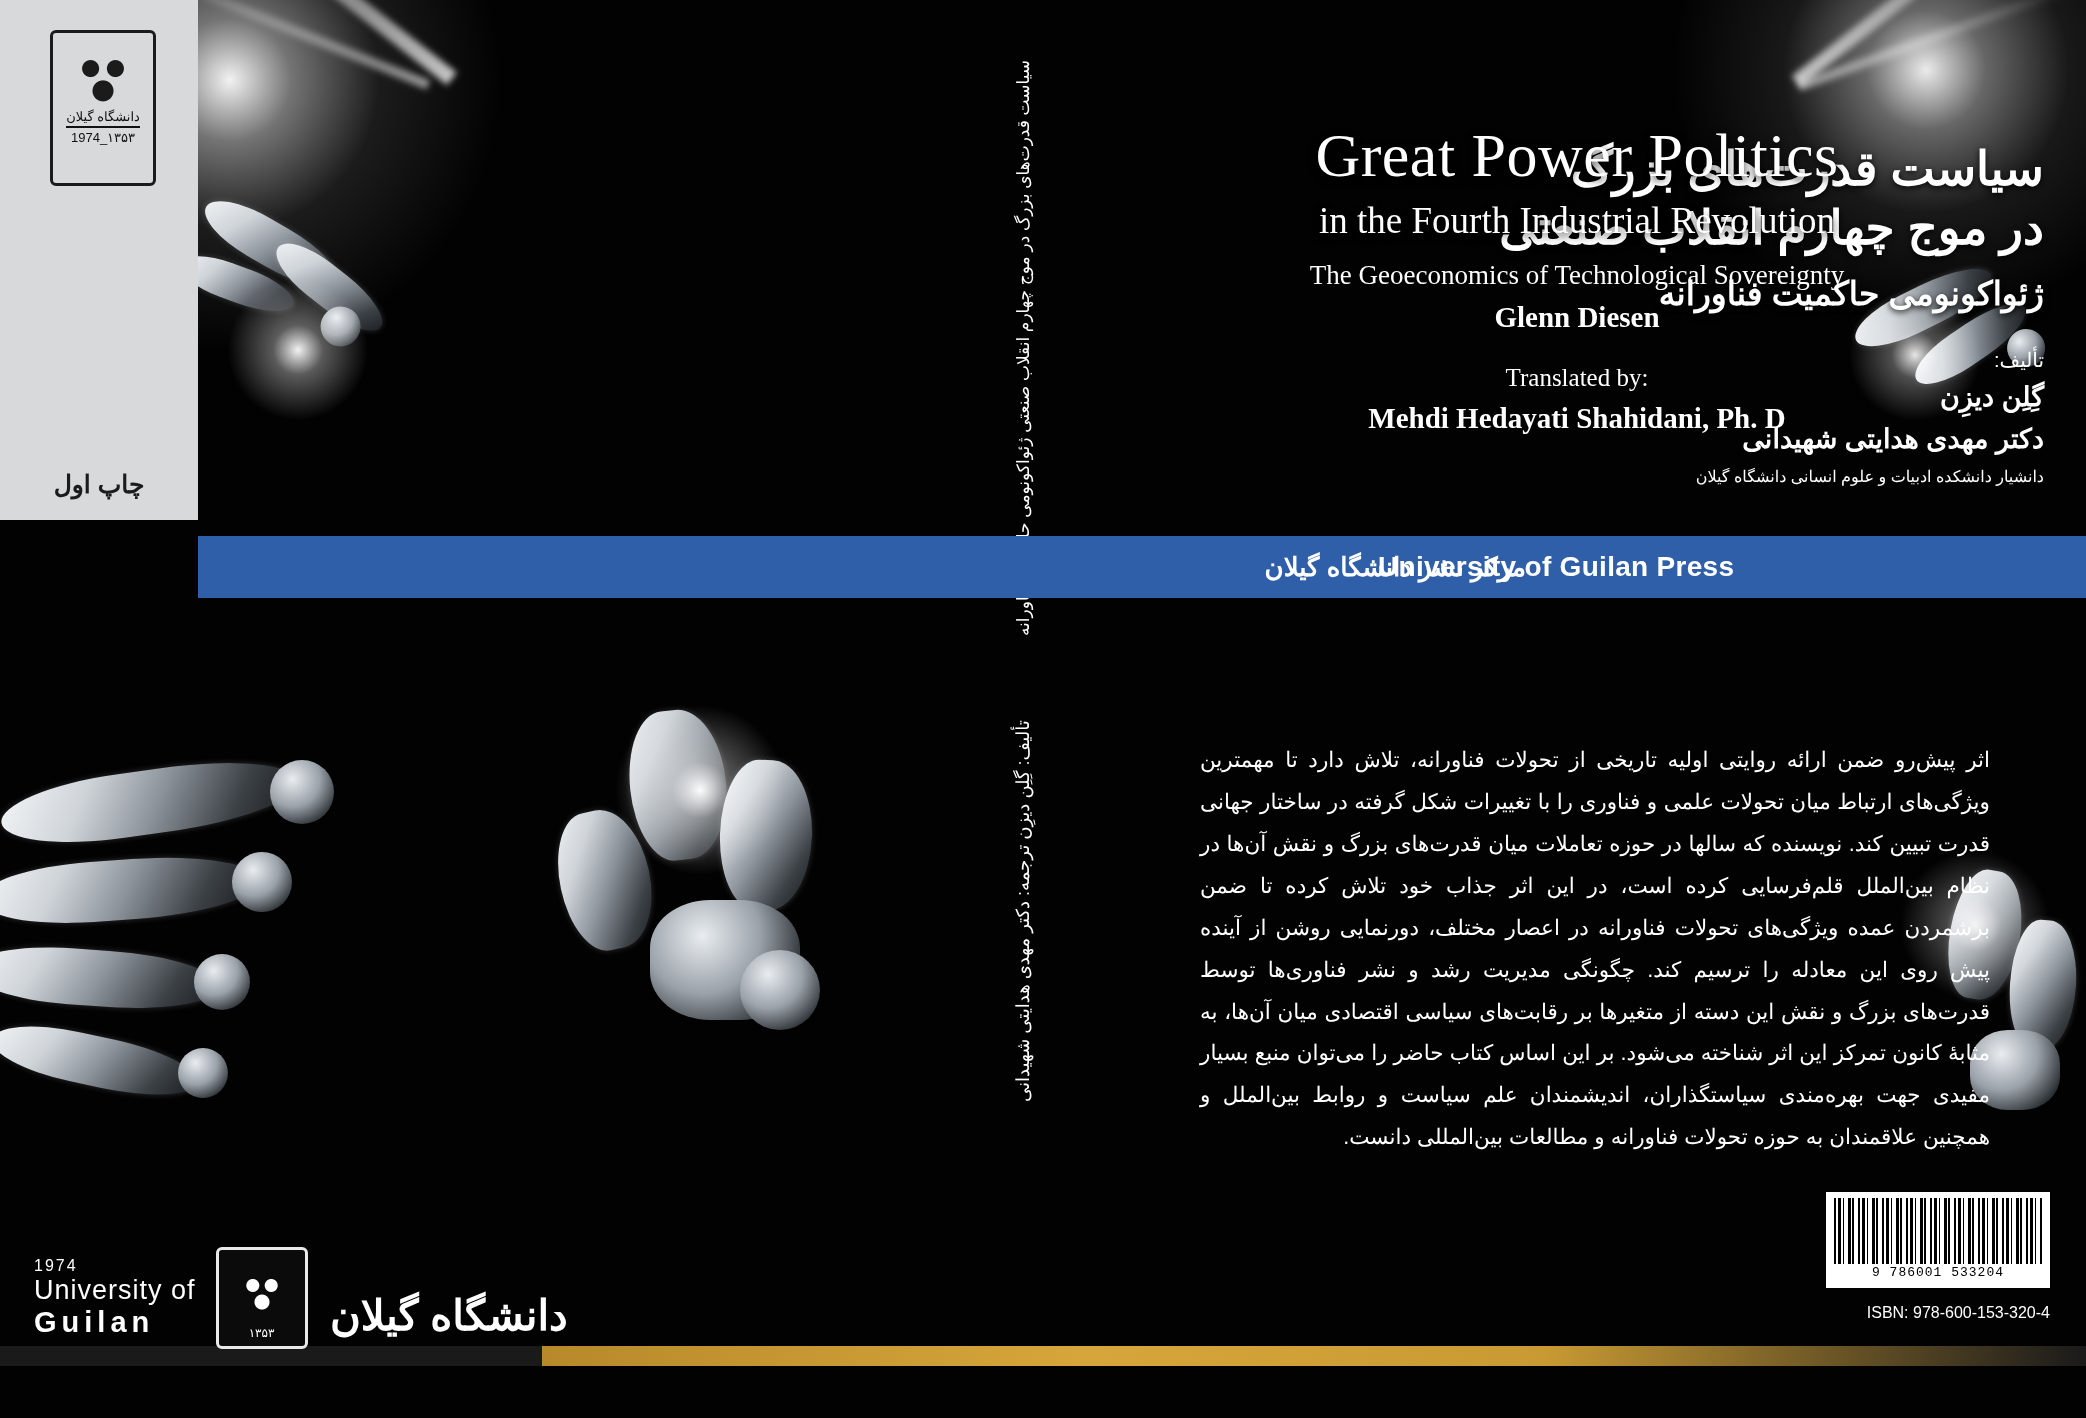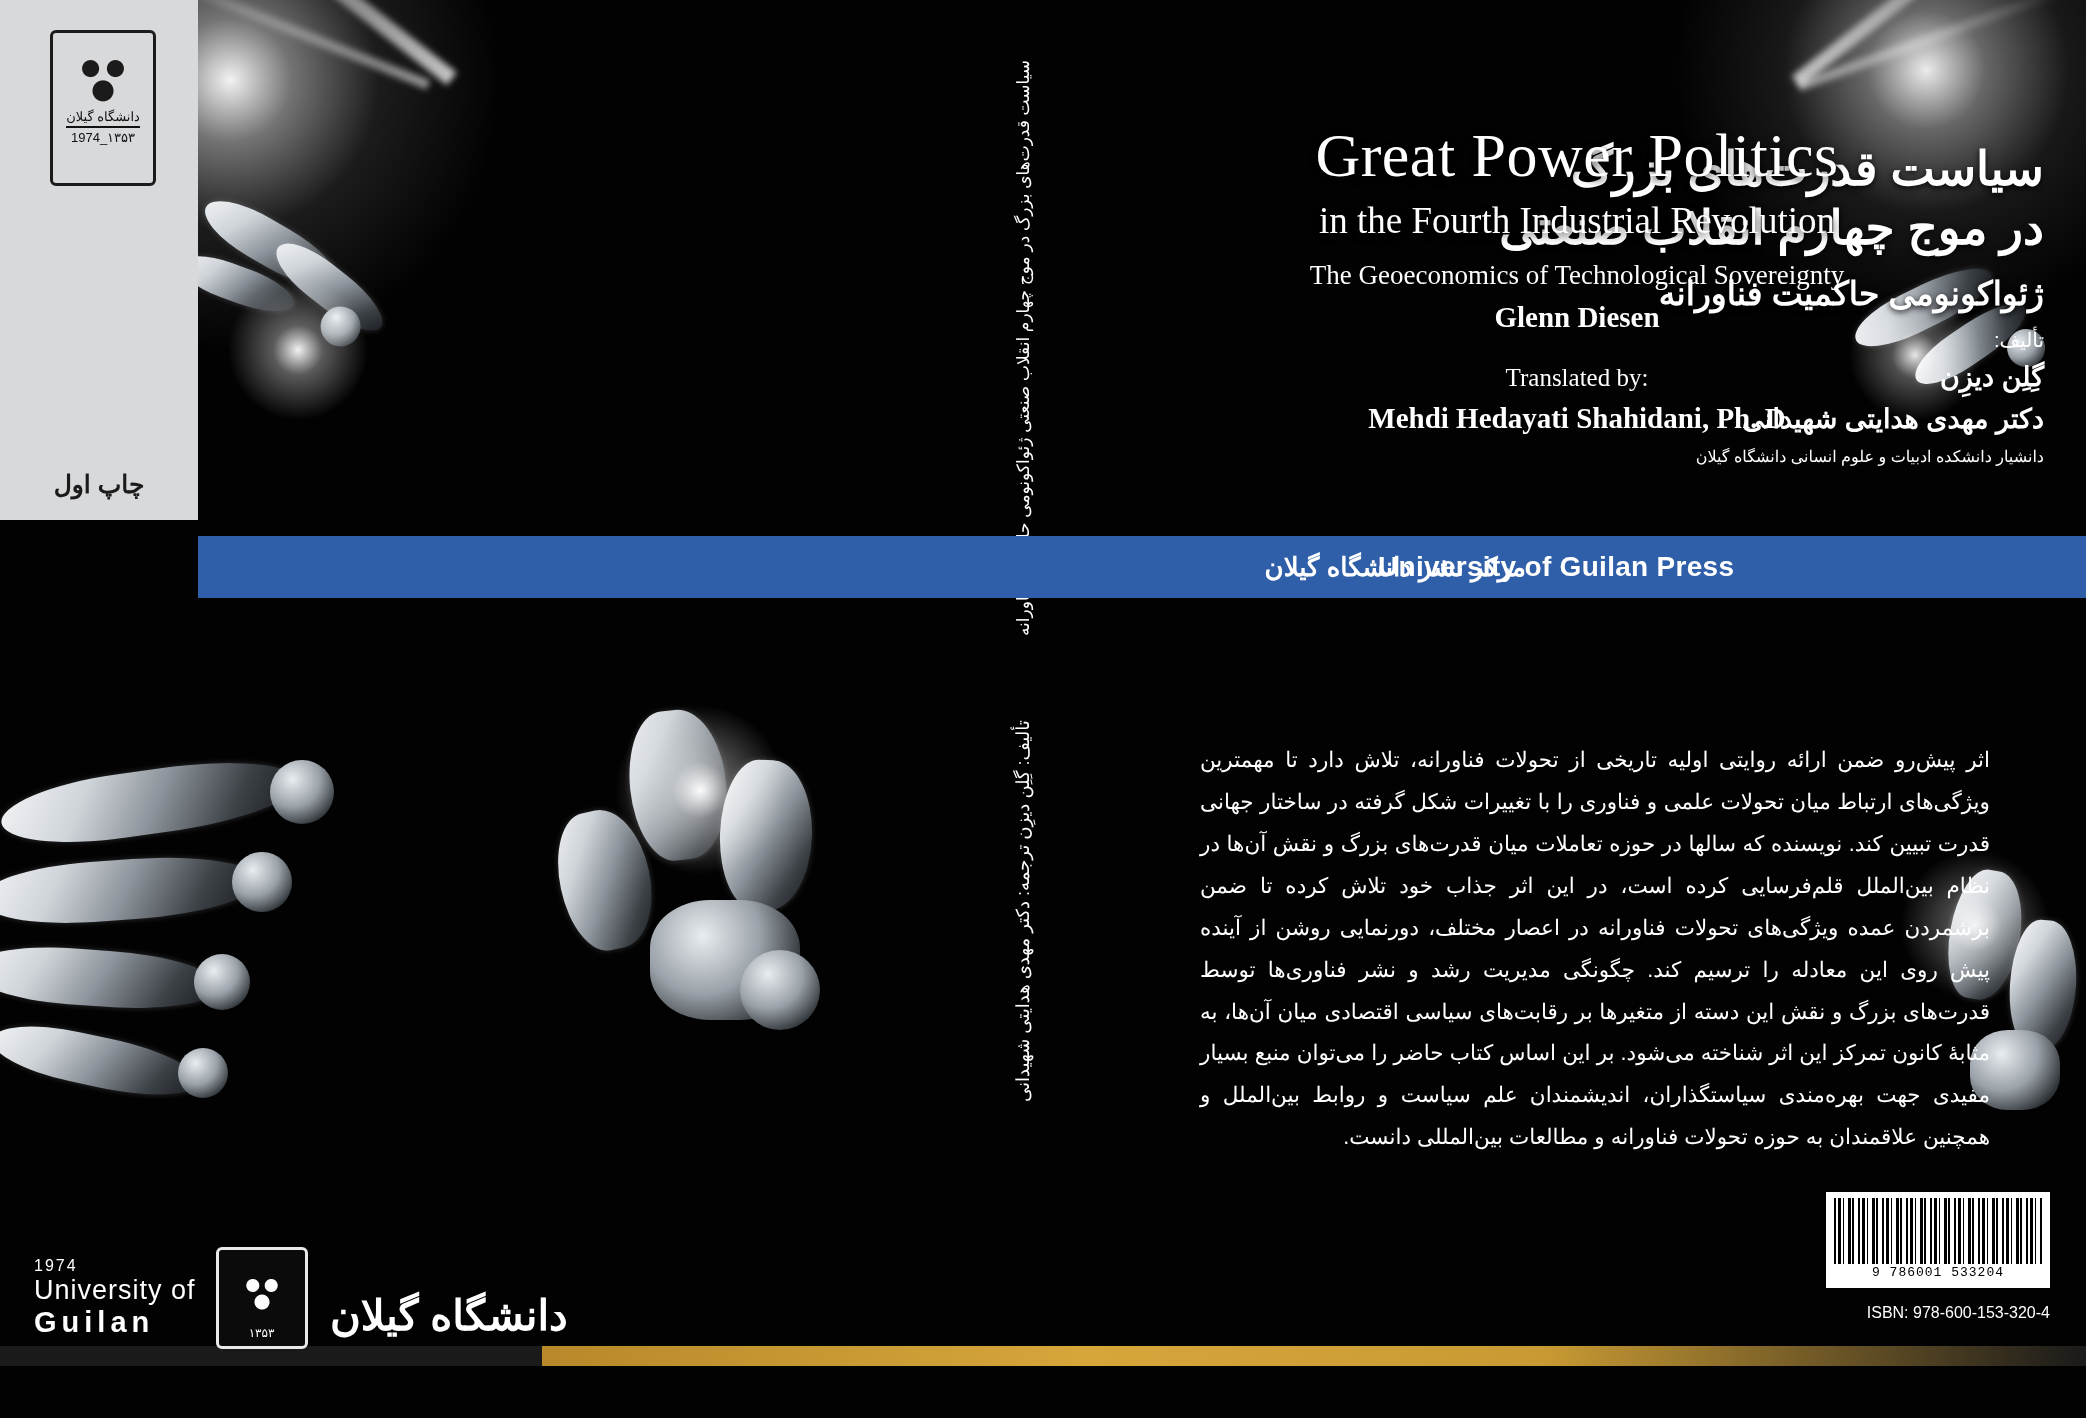--- a/index.html
+++ b/index.html
@@ -177,21 +177,21 @@
     line-height: 1.25;
     text-shadow: 0 2px 6px rgba(0,0,0,.9);
   }
   .fa-subtitle {
     font-size: 33px;
     font-weight: 700;
     margin-top: 16px;
     text-shadow: 0 2px 6px rgba(0,0,0,.9);
   }
   .fa-meta {
-    margin-top: 12px;
+    margin-top: 32px;
     font-size: 21px;
     line-height: 1.5;
   }
   .fa-meta .lbl { font-size: 20px; }
   .fa-meta .name { font-size: 27px; font-weight: 700; margin-top: 2px; }
   .fa-meta .affil { font-size: 16px; margin-top: 5px; }
 
   
   .en-title-block {
     position: absolute;

